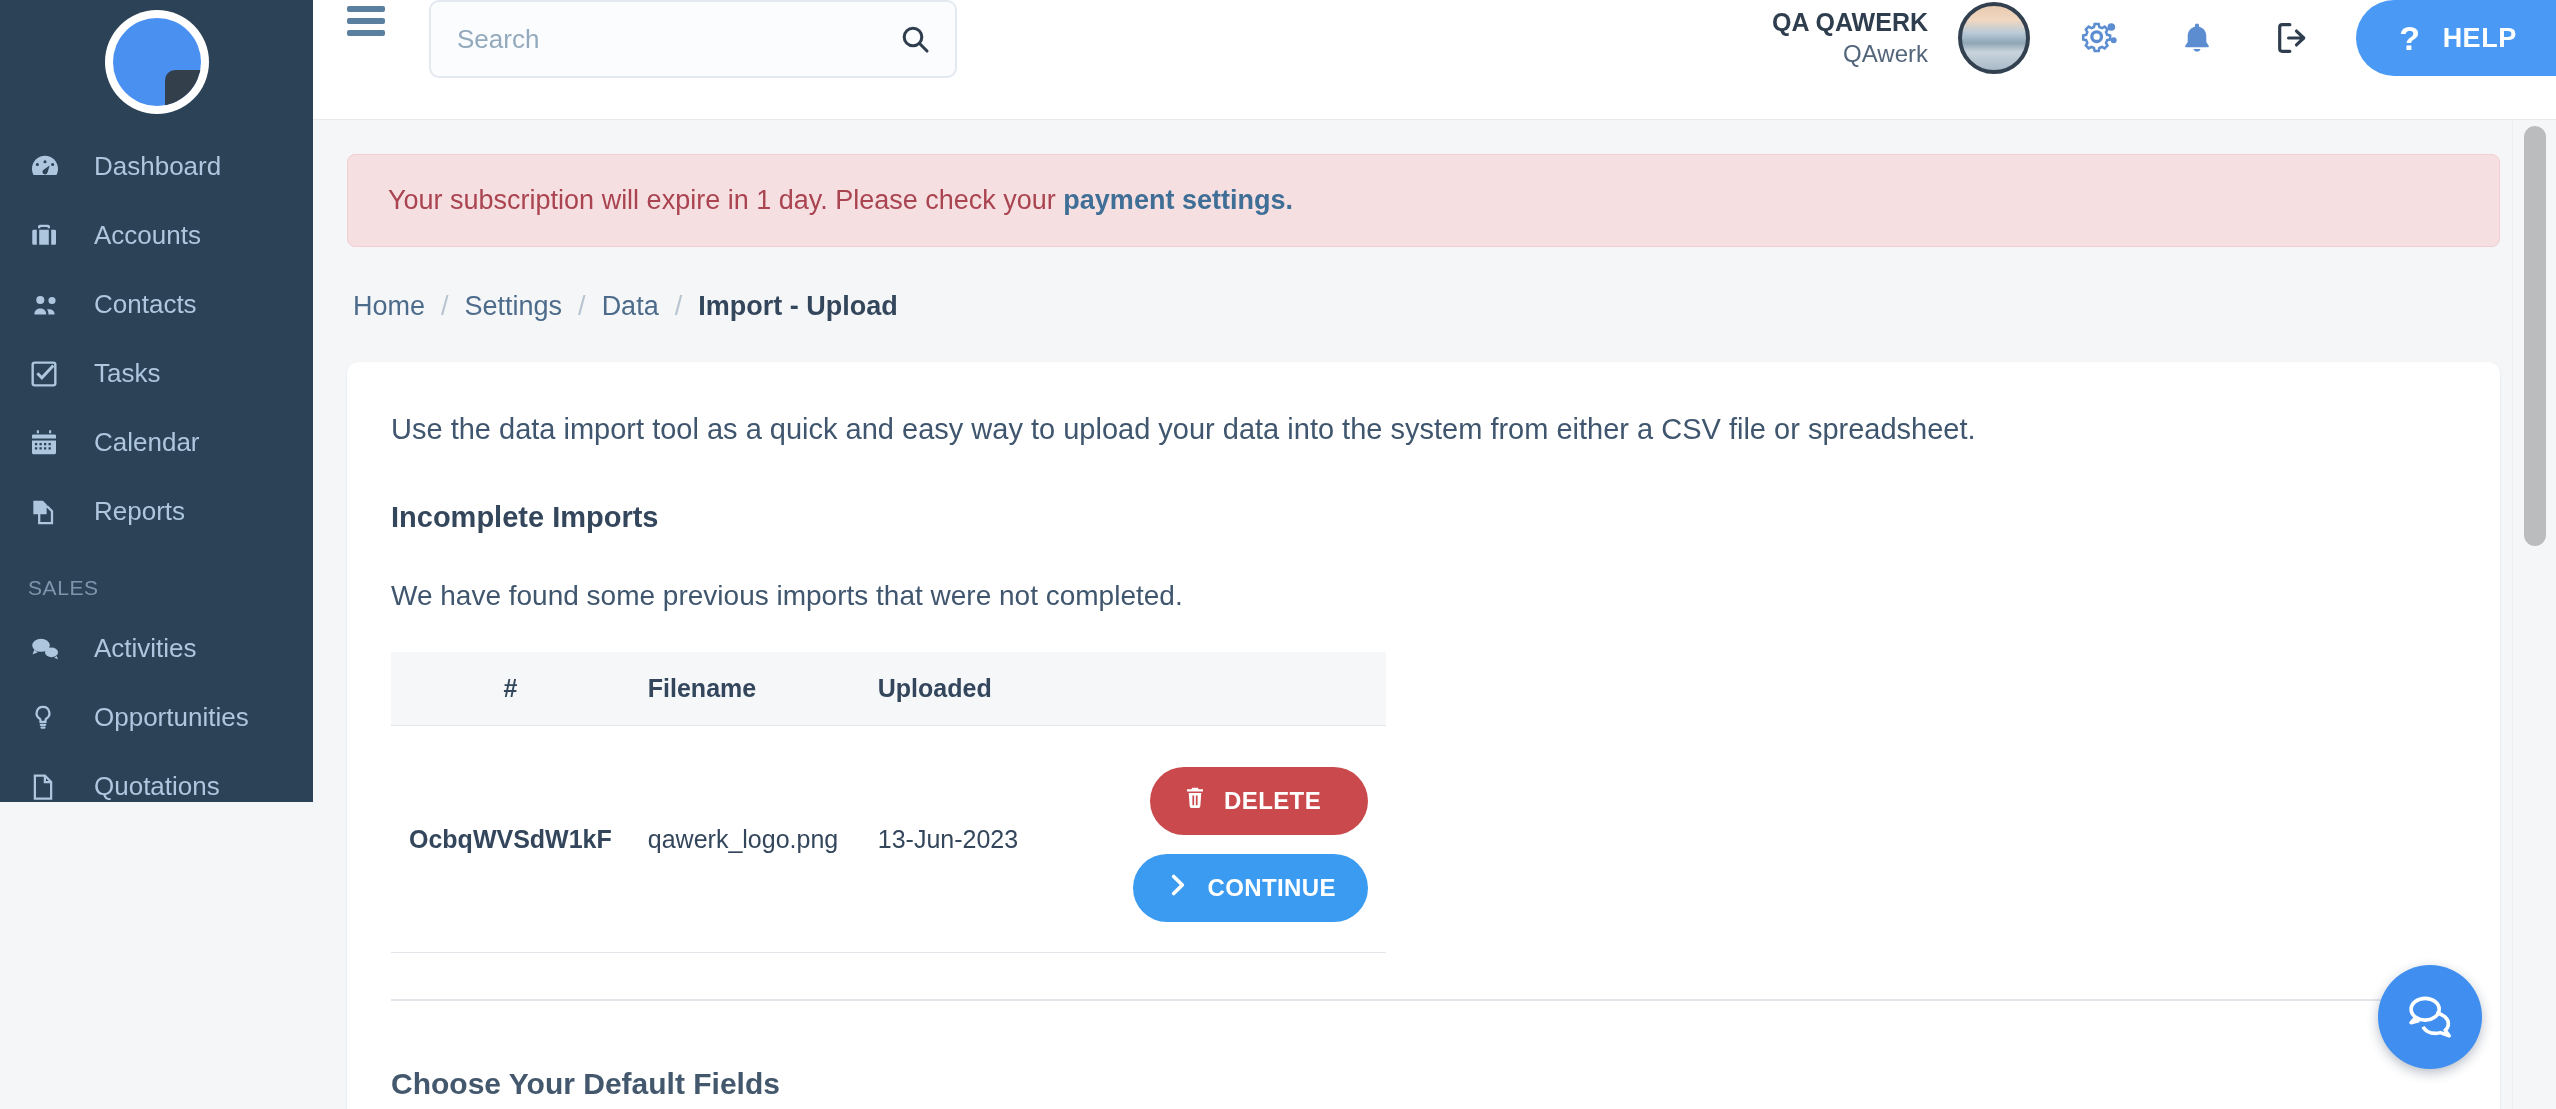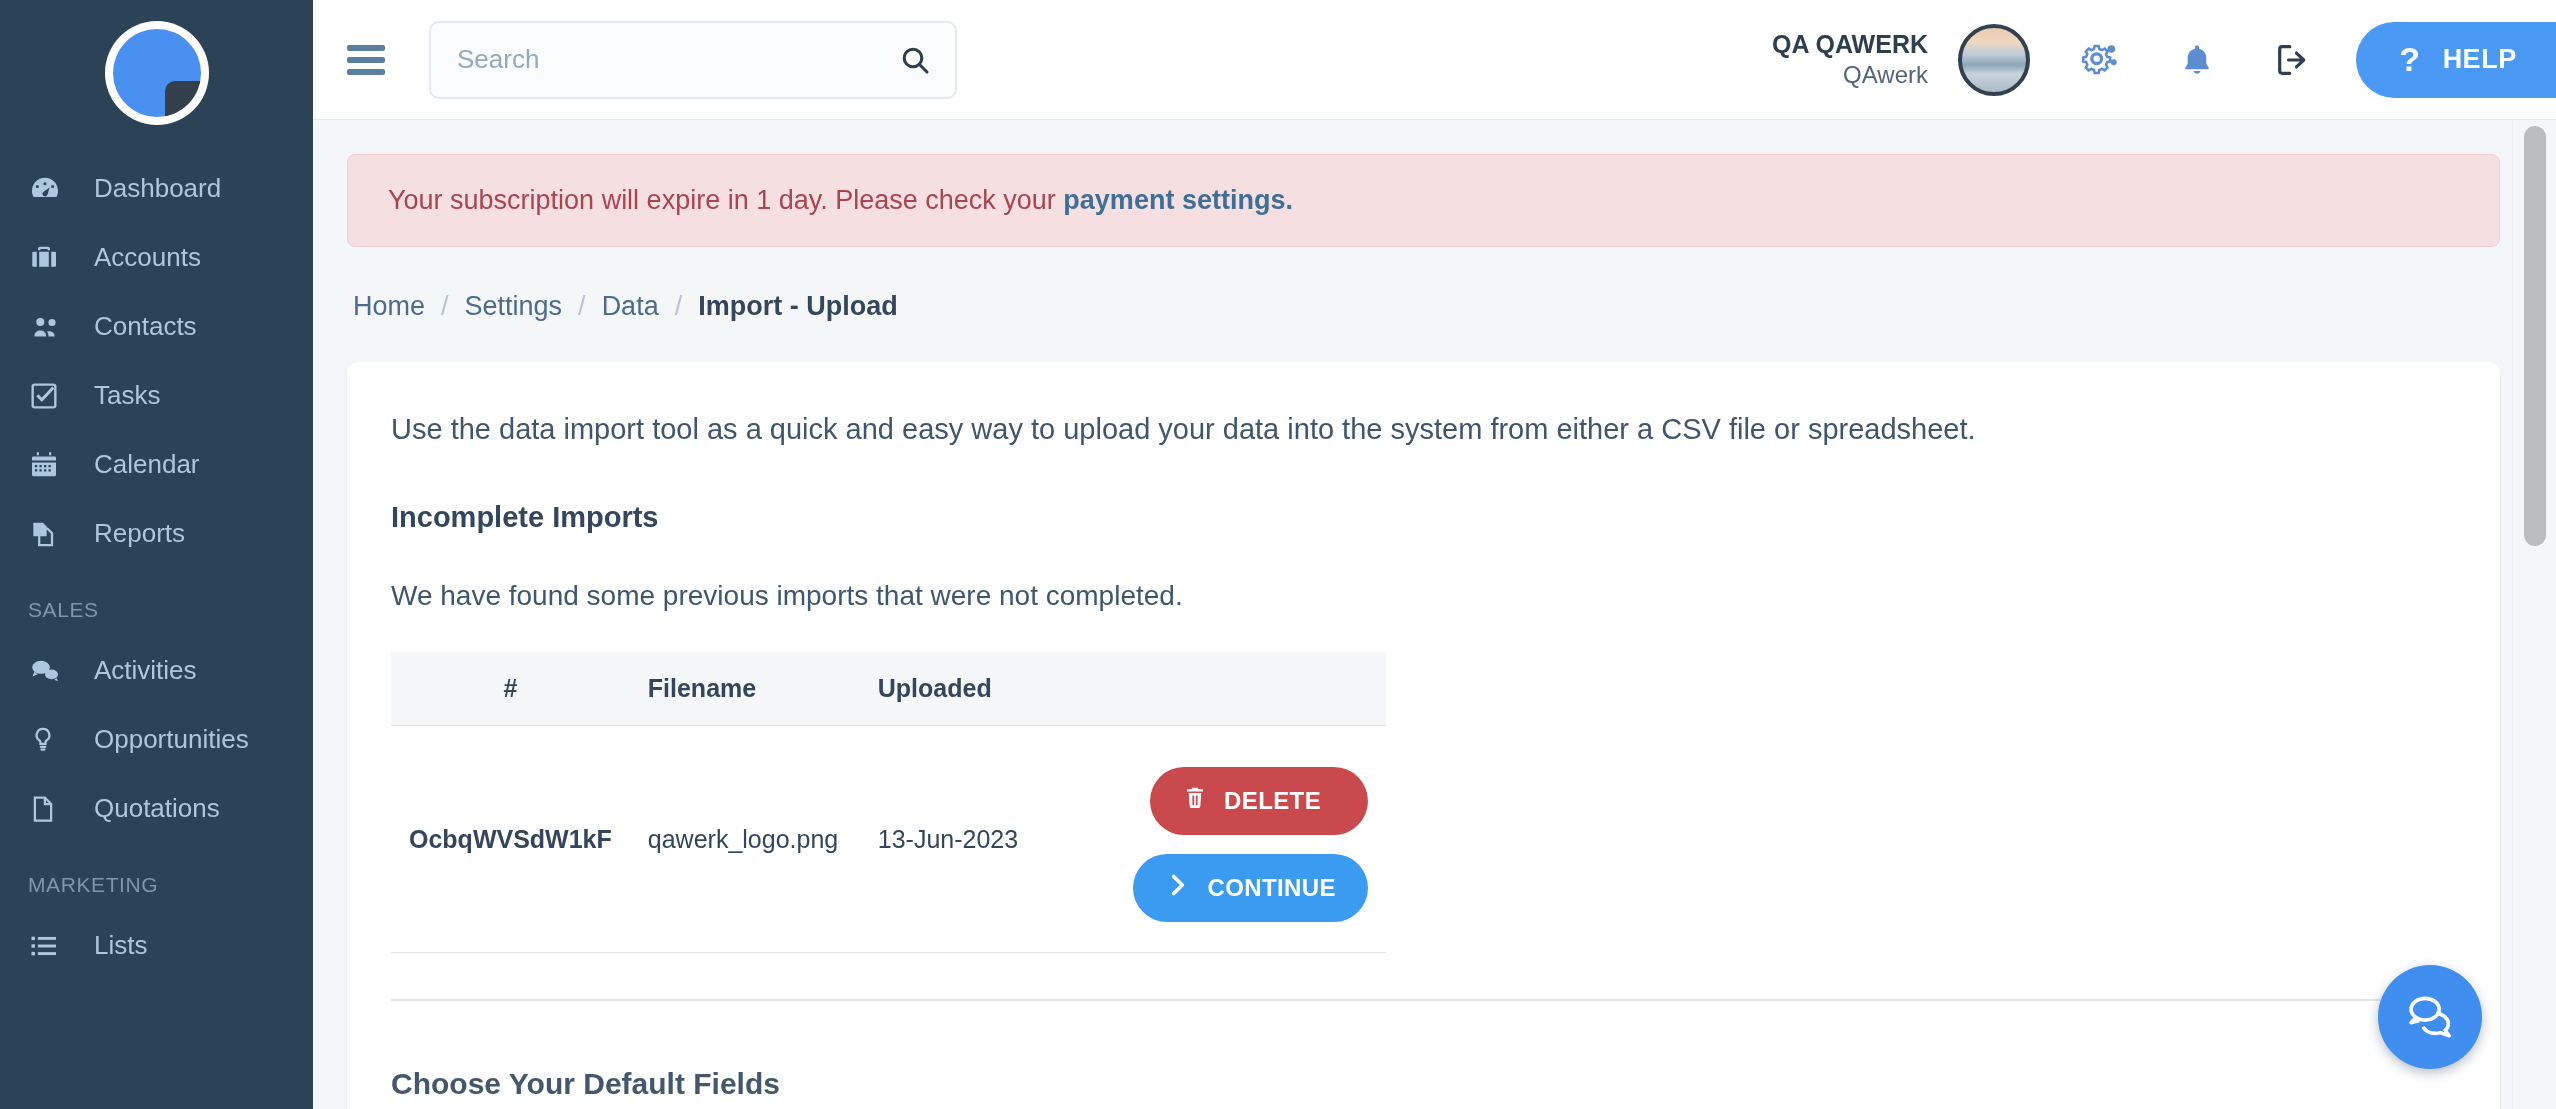--- a/index.html
+++ b/index.html
@@ -6,21 +6,21 @@
   html, body {
     width: 2556px; height: 1109px;
     overflow: hidden;
     font-family: "Liberation Sans", sans-serif;
     background: #f4f6f8;
   }
   .app { display: flex; width: 2556px; height: 1109px; position: relative; }
 
   
   .sidebar {
-    width: 313px; min-width: 313px; height: 1109px;
+    width: 313px; min-width: 313px; height: 802px;
     background: #2b4257;
     display: flex; flex-direction: column;
     padding-top: 10px;
     overflow: hidden;
   }
   .logo-wrap { height: 126px; display: flex; align-items: center; justify-content: center; }
   .logo {
     width: 104px; height: 104px; border-radius: 50%;
     background: #ffffff; position: relative;
     display: flex; align-items: center; justify-content: center;
@@ -61,21 +61,21 @@
     flex: 1; height: 1109px; position: relative;
     background: #f4f6f8;
     display: flex; flex-direction: column;
     overflow: hidden;
   }
 
   
   .topbar {
     height: 120px; min-height: 120px;
     background: #ffffff;
-    display: flex; align-items: center;
+    display: flex; align-items: flex-start;
     padding: 0 40px 0 34px;
     border-bottom: 1px solid #e8eaee;
     position: relative; z-index: 5;
   }
   .hamburger { width: 46px; cursor: pointer; margin-right: 36px; }
   .hamburger span {
     display: block; height: 6px; border-radius: 2px;
     background: #5b7f9e; margin: 6px 0; width: 38px;
   }
   .search-box {

